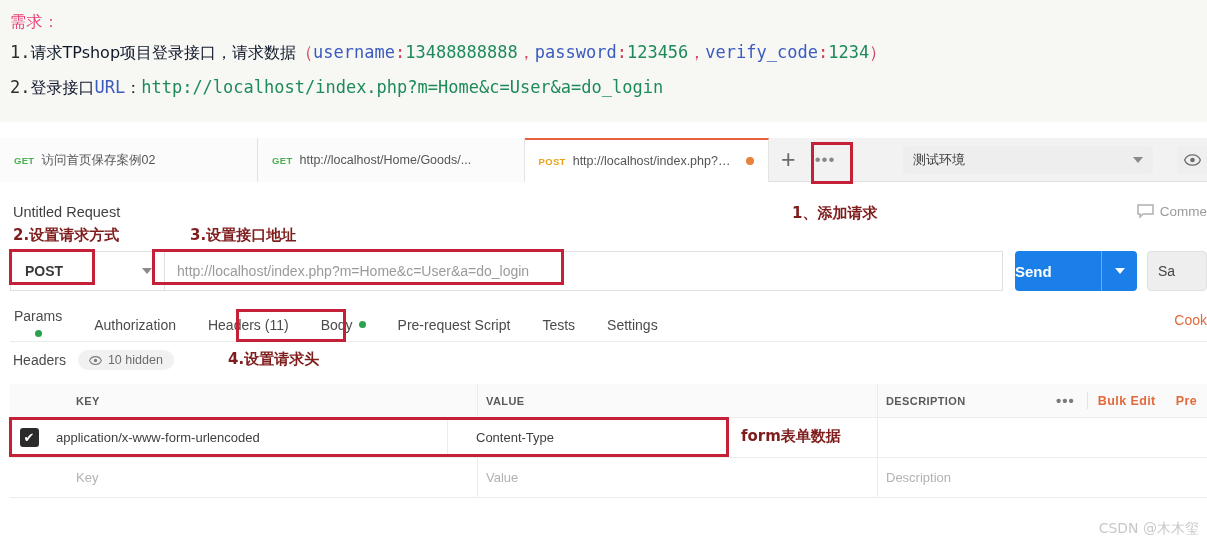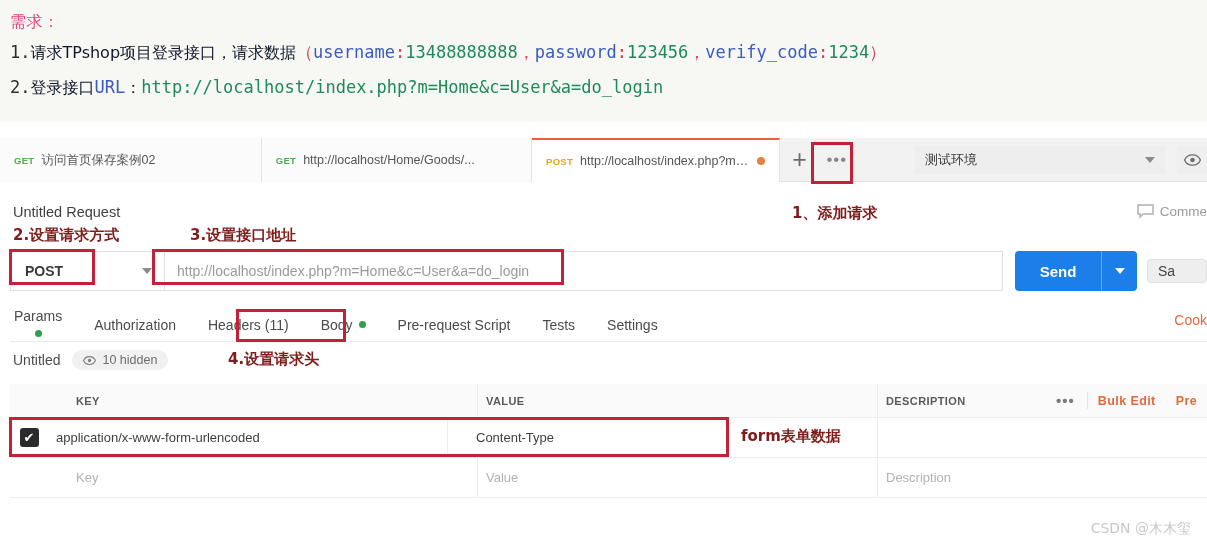--- a/index.html
+++ b/index.html
@@ -61,21 +61,21 @@
   }
   #plus-tab {
     width:40px; display:flex; align-items:center; justify-content:center;
     font-size:25px; color:#6b6b6b; font-weight:300; background:#f2f2f2;
   }
   #tab-more {
     width:38px; display:flex; align-items:center; justify-content:center;
     color:#888; font-size:17px; letter-spacing:1px; background:#f2f2f2;
   }
   #env-wrap {
-    margin-left:60px; display:flex; align-items:center; gap:6px;
+    margin-left:60px; display:flex; align-items:center; gap:18px;
   }
   #env-select {
     width:250px; height:28px; background:#eeeeee; border-radius:3px;
     display:flex; align-items:center; justify-content:space-between;
     padding:0 10px; font-size:13px; color:#3b3b3b;
   }
   .caret-dn {
     width:0;height:0;border-left:5px solid transparent;border-right:5px solid transparent;
     border-top:6px solid #8a8a8a;
   }
@@ -109,26 +109,26 @@
     display:flex; align-items:center; justify-content:center;
   }
   #url-input {
     flex:1; height:40px; background:#fff; border:1px solid #e0e0e0; border-left:none;
     display:flex; align-items:center; padding-left:12px; font-size:14px; color:#9a9a9a;
   }
   #send-btn {
     margin-left:12px; width:122px; height:40px; background:#1a7fe8; border-radius:4px;
     display:flex; align-items:center; color:#fff; font-weight:bold; font-size:15px;
   }
-  #send-label { flex:1; text-align:center; }
+  #send-label { flex:1; text-align:left; }
   #send-caret { width:36px; height:100%; display:flex; align-items:center; justify-content:center;
     border-left:1px solid rgba(255,255,255,0.35); }
   .caret-wht { width:0;height:0;border-left:5px solid transparent;border-right:5px solid transparent;border-top:6px solid #fff; }
   #save-btn {
-    margin-left:10px; width:60px; height:24px; background:#eeeeee; border:1px solid #e0e0e0;
+    margin-left:10px; width:60px; height:40px; background:#eeeeee; border:1px solid #e0e0e0;
     border-radius:4px; display:flex; align-items:center; padding-left:10px; font-size:14px; color:#444;
     overflow:hidden; white-space:nowrap;
   }
 
   
   #subtabs {
     position:absolute; left:10px; top:186px; width:1197px; height:34px;
     display:flex; align-items:center; gap:0px; border-bottom:1px solid #ececec;
   }
   .stab { display:flex; align-items:center; gap:6px; padding:0 16px; font-size:14px; color:#4b4b4b; height:34px; }
@@ -160,21 +160,21 @@
   .chk {
     width:19px;height:19px;background:#2b2b2b;border-radius:3px;
     display:flex;align-items:center;justify-content:center;color:#fff;font-size:13px;line-height:1;
   }
   #tbl-actions { display:flex; align-items:center; gap:0; margin-left:auto; }
   .tact { font-size:12.5px; color:#e06a3b; padding:0 10px; white-space:nowrap; }
   .tdots { color:#7a7a7a; font-size:15px; letter-spacing:1px; padding:0 12px; border-right:1px solid #e3e3e3; }
 
   
   #watermark {
-    position:absolute; right:16px; bottom:10px; font-size:14px; color:#c8c8c8;
+    position:absolute; right:8px; bottom:10px; font-size:14px; color:#c8c8c8;
     font-family:"DejaVu Sans","Liberation Sans",sans-serif;
   }
 </style>
 </head>
 <body>
 
 <div id="req-banner">
   <div class="req-title">需求：</div>
 
   <div class="req-line">
@@ -272,21 +272,21 @@
       <span>Tests</span>
     </div>
     <div class="stab">
       <span>Settings</span>
     </div>
   </div>
   <div id="cookies-link">Cook</div>
   <div class="redbox" style="left:236px; top:187px; width:110px; height:33px;"></div>
 
   <div id="hdr-row">
-    <span id="hdr-label">Untitled</span>
+    <span id="hdr-label">Headers</span>
     <span id="hidden-pill">
       <svg width="13" height="9" viewBox="0 0 17 12" aria-hidden="true">
         <path d="M8.5 0.8C4.6 0.8 1.6 3.4 0.6 6c1 2.6 4 5.2 7.9 5.2S15.4 8.6 16.4 6C15.4 3.4 12.4 0.8 8.5 0.8z" fill="none" stroke="#7d7d7d" stroke-width="1.4"></path>
         <circle cx="8.5" cy="6" r="2.2" fill="#7d7d7d"></circle>
       </svg>
       <span>10 hidden</span>
     </span>
   </div>
   <div class="anno" style="left:228px; top:228px;">4.设置请求头</div>
 

